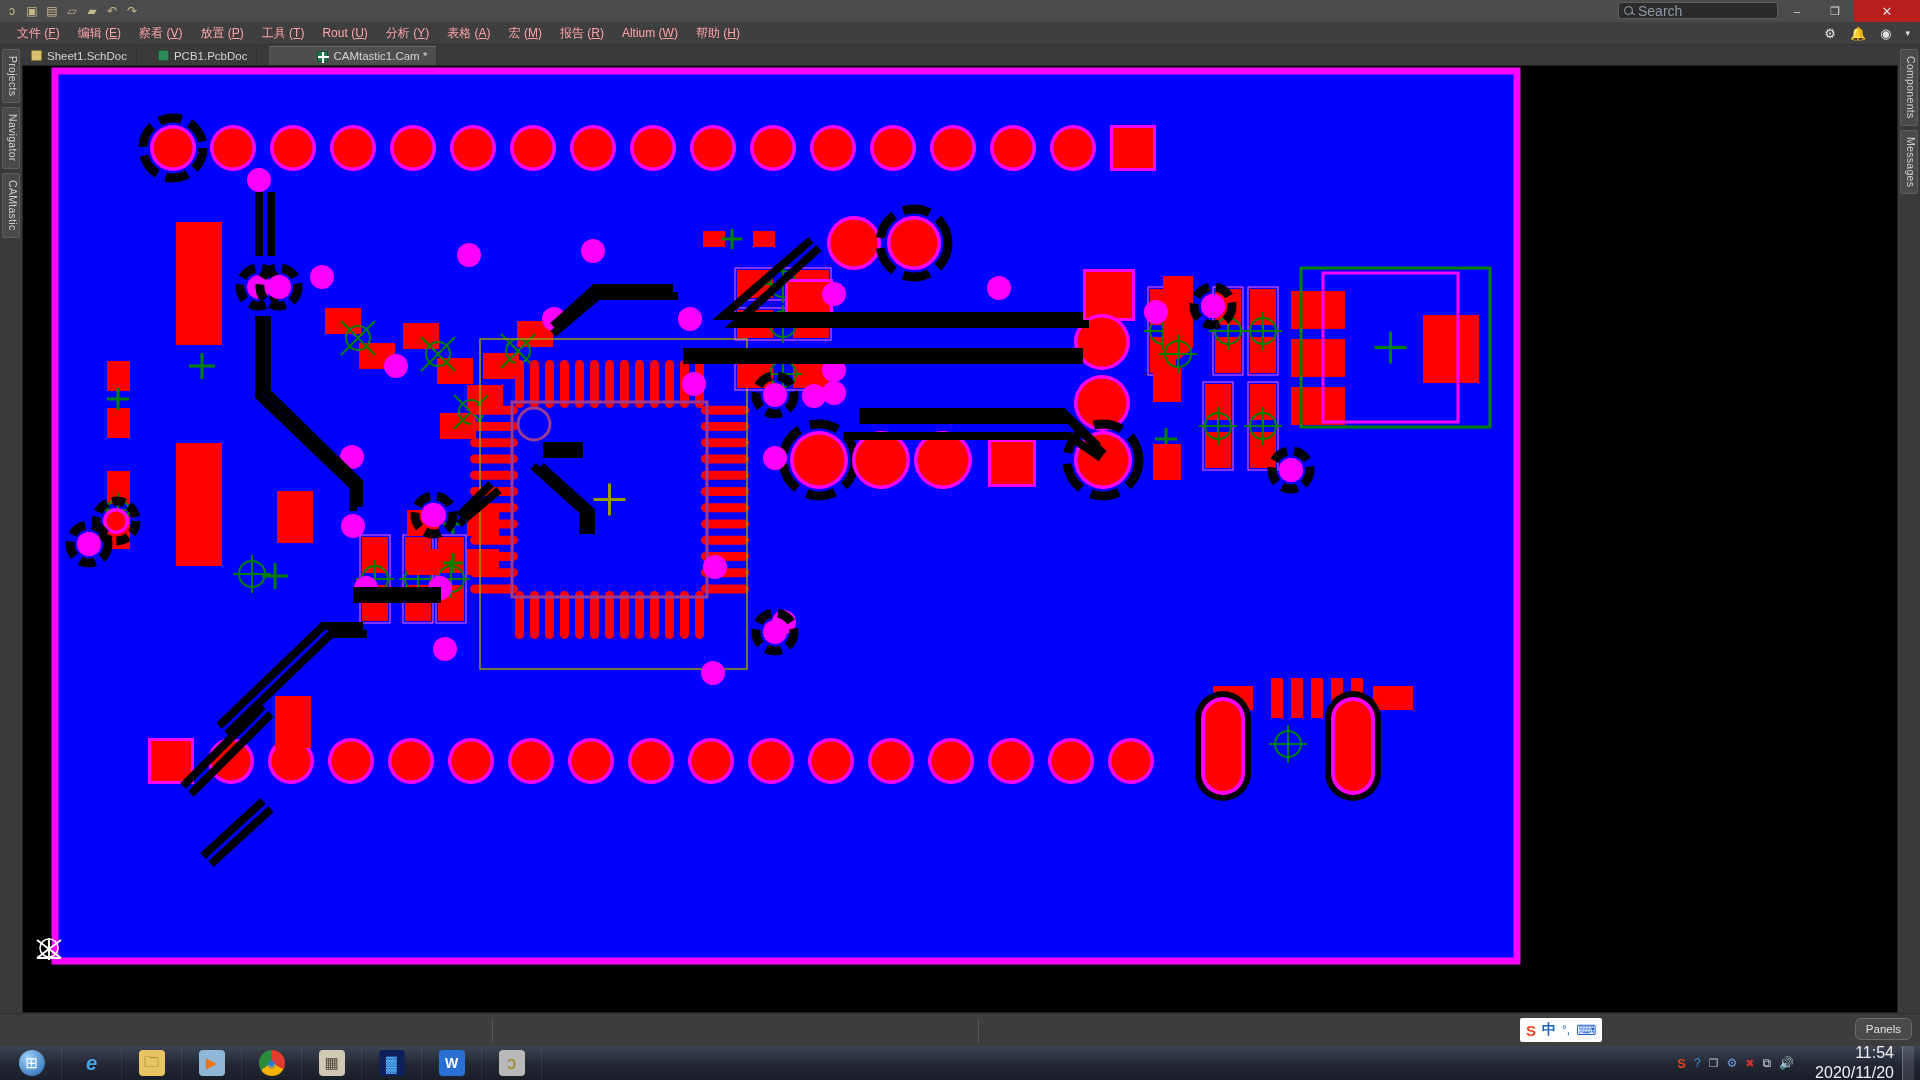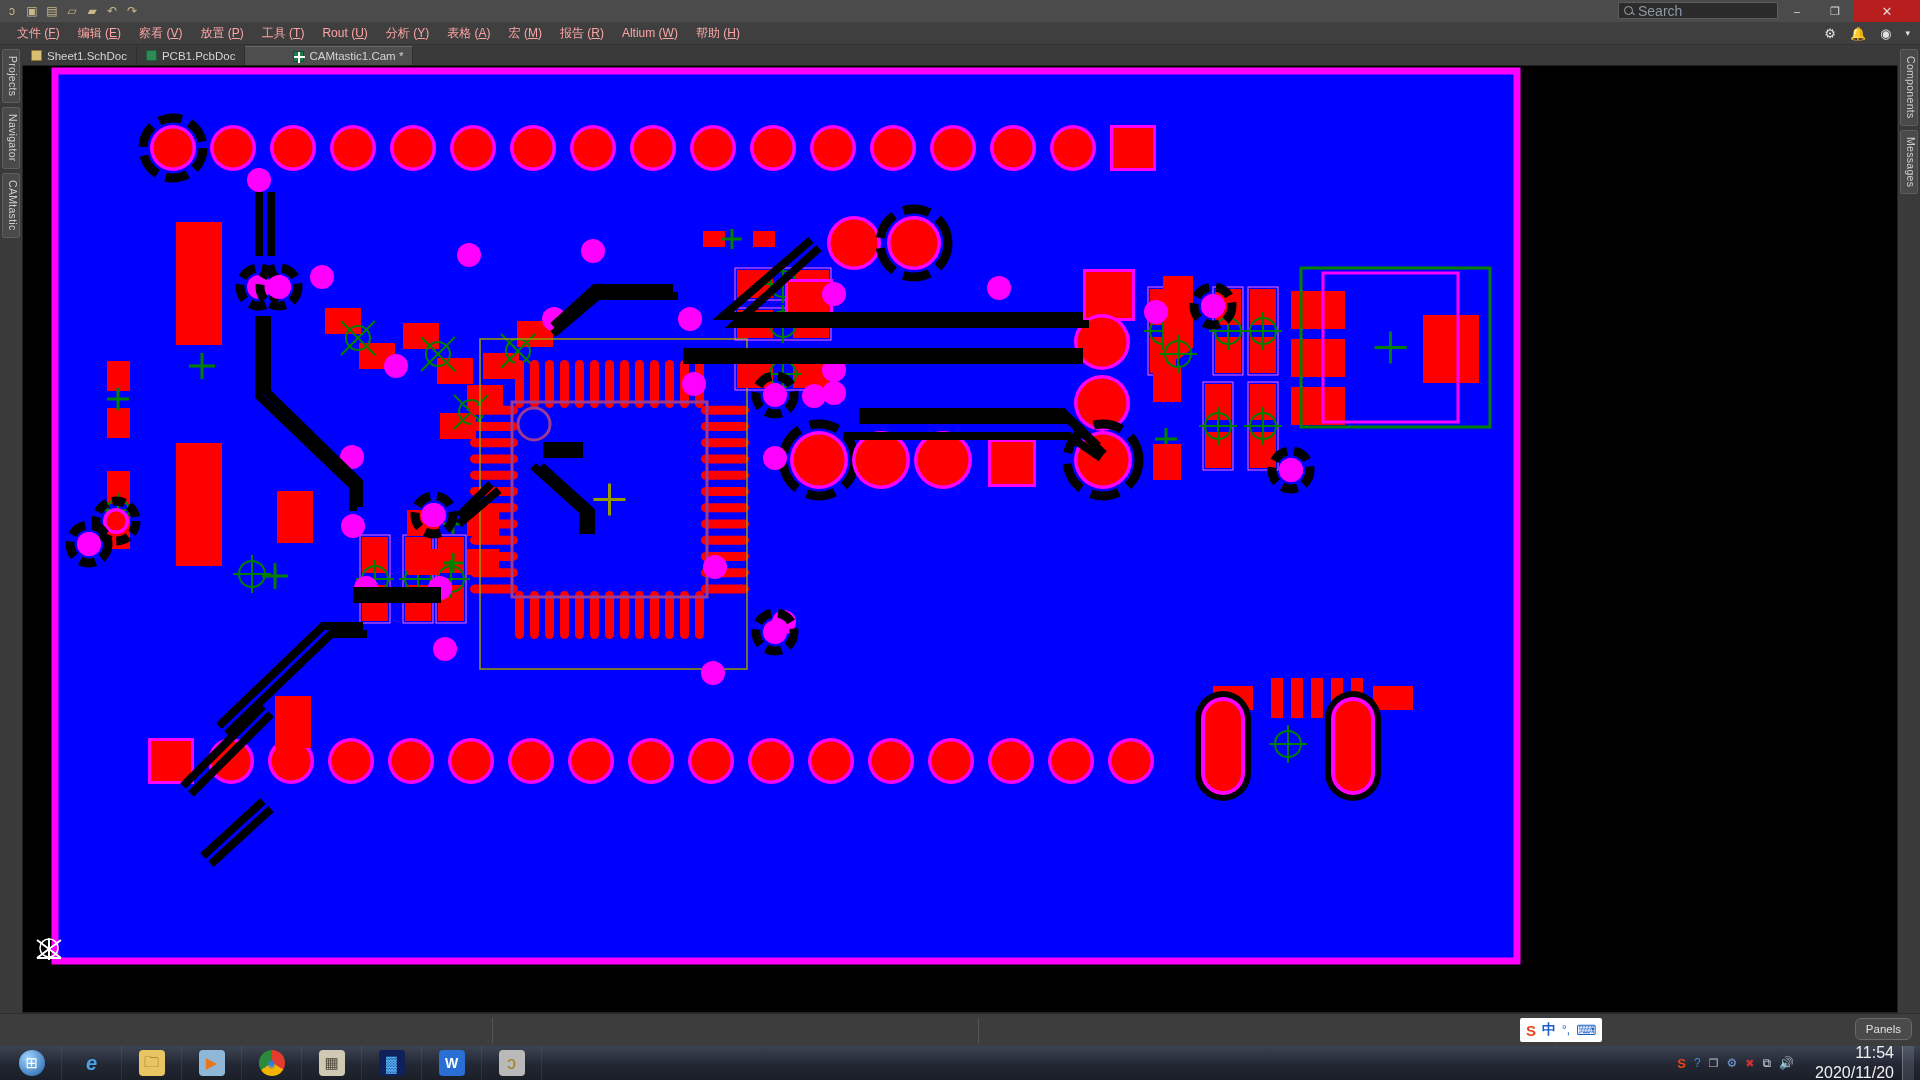--- a/index.html
+++ b/index.html
@@ -34,21 +34,21 @@
             background:#3f3f3f; display:flex; align-items:center; padding-left:8px;
             border-bottom:1px solid #333; }
   #menubar .mi{ font-size:12px; color:#fca5a5; padding:2px 9px; white-space:nowrap; }
   #menubar .mi u{ text-decoration:underline; }
   #sysicons{ position:absolute; right:10px; top:22px; height:23px; display:flex;
              align-items:center; gap:14px; }
   #sysicons .si{ color:#e2e2e2; font-size:13px; line-height:1; }
 
   
   #tabstrip{ position:absolute; left:22px; top:45px; width:1876px; height:20px;
-             background:#3a3a3a; display:flex; align-items:flex-end; gap:0; }
+             background:#3a3a3a; display:flex; align-items:flex-end; gap:12px; }
   .dtab{ height:19px; display:flex; align-items:center; gap:5px; padding:0 9px;
          font-size:11.5px; color:#d4d4d4; border-right:1px solid #2f2f2f; }
   .dtab.active{ background:#4e4e4e; border-top:1px solid #6a6a6a;padding-left:48px; }
   .tabico{ width:11px; height:11px; display:inline-block; border-radius:1px; }
   .ico-sch{ background:#d8c070; border:1px solid #8d7a32; }
   .ico-pcb{ background:#2e8b57; border:1px solid #1d5c39; }
   .ico-cam{ background:#1f7a4d; border:1px solid #0e5030; position:relative; }
   .ico-cam:before{content:"";position:absolute;left:4px;top:0;width:2px;height:11px;background:#fff;}
   .ico-cam:after{content:"";position:absolute;top:4px;left:0;width:11px;height:2px;background:#fff;}
 

